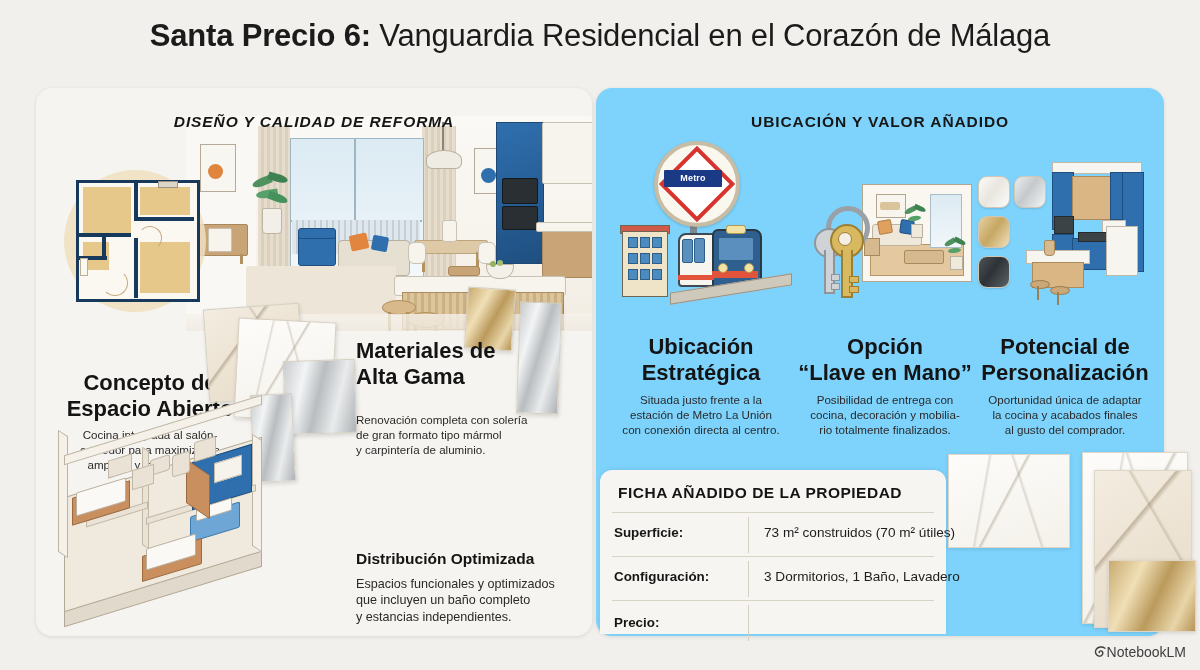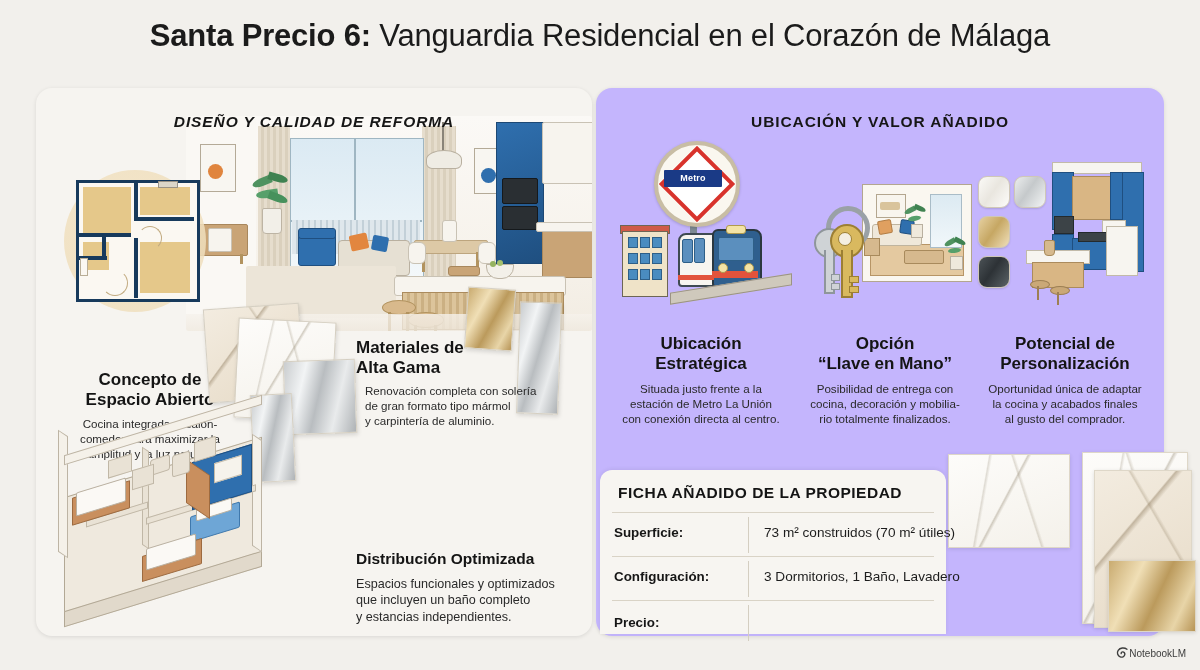--- a/index.html
+++ b/index.html
@@ -20,36 +20,36 @@
   .title-strong{font-weight:bold;}
   .title-rest{font-weight:normal;}
 
   
   .panel{
     position:absolute;border-radius:16px;background:#f6f4f0;
     box-shadow:0 1px 4px rgba(0,0,0,.10);
     overflow:hidden;
   }
   #left-panel{left:36px;top:88px;width:556px;height:548px;}
-  #right-panel{left:596px;top:88px;width:568px;height:548px;background:#c4b5fd;}
+  #right-panel{left:596px;top:88px;width:568px;height:548px;background:#7dd3fc;}
 
   .section-head{
     position:absolute;width:100%;text-align:center;
     font-weight:bold;font-size:15.5px;letter-spacing:.9px;color:#161616;
   }
 
   
   .blk{position:absolute;}
   .blk .h{font-weight:bold;color:#141414;line-height:1.17;}
   .blk .p{color:#2a2a2a;line-height:1.29;}
 
   .c-center{text-align:center;}
   .c-left{text-align:left;}
 
-  .h-lg{font-size:17px;}
+  .h-lg{font-size:22px;}
   .h-md{font-size:15.5px;}
   .p-sm{font-size:11.6px;}
   .p-md{font-size:12.6px;}
 
   
   .beige-circle{
     position:absolute;border-radius:50%;
     background:radial-gradient(circle at 40% 35%, #f3e3c4 0%, #f0dfbd 55%, #efdfbe 100%);
     opacity:.85;
   }
@@ -181,21 +181,21 @@
   .spec-value{position:absolute;left:150px;top:11px;font-size:13.6px;color:#1d1d1d;white-space:nowrap;}
   .price-big{font-weight:bold;font-size:17.5px;}
   .price-note{font-size:11.6px;}
 
   
   .slab{position:absolute;box-shadow:0 1px 4px rgba(0,0,0,.12);border:1px solid #ded7c8;}
 
   
   #watermark{
     position:absolute;right:14px;bottom:10px;display:flex;align-items:center;
-    font-size:10px;color:#3d3d3d;
+    font-size:14px;color:#3d3d3d;
   }
 </style>
 </head>
 <body>
 
 <div class="page">
 
   <div class="title-bar">
     <span class="title-strong">Santa Precio 6:</span><span class="title-rest"> Vanguardia Residencial en el Corazón de Málaga</span>
   </div>
@@ -327,21 +327,21 @@
       <div class="tile tile-alum" style="left:482px;top:214px;width:40px;height:110px;transform:rotate(2deg);"></div>
       <div class="tile tile-alum" style="left:216px;top:306px;width:40px;height:86px;transform:rotate(-3deg);"></div>
       <div class="tile tile-gold" style="left:430px;top:200px;width:46px;height:60px;transform:rotate(4deg);"></div>
     </div>
 
     <div class="blk c-left" style="left:320px;top:250px;width:230px;">
       <div class="h h-lg">
         <span>Materiales de</span><br>
         <span>Alta Gama</span>
       </div>
-      <div class="p p-sm" style="margin-top:6px;padding-left:9px;">
+      <div class="p p-sm" style="margin-top:24px;">
         <span>Renovación completa con solería</span><br>
         <span>de gran formato tipo mármol</span><br>
         <span>y carpintería de aluminio.</span>
       </div>
     </div>
 
     <div class="iso" style="left:10px;top:335px;width:290px;height:205px;">
 
       <div style="position:absolute;left:18px;top:44px;width:196px;height:118px;background:#efe9de;border:1.5px solid #b2a895;transform:skewY(-17deg) skewX(0deg);"></div>
       <div style="position:absolute;left:18px;top:158px;width:196px;height:14px;background:#e1d9cb;border:1px solid #b2a895;transform:skewY(-17deg);"></div>

